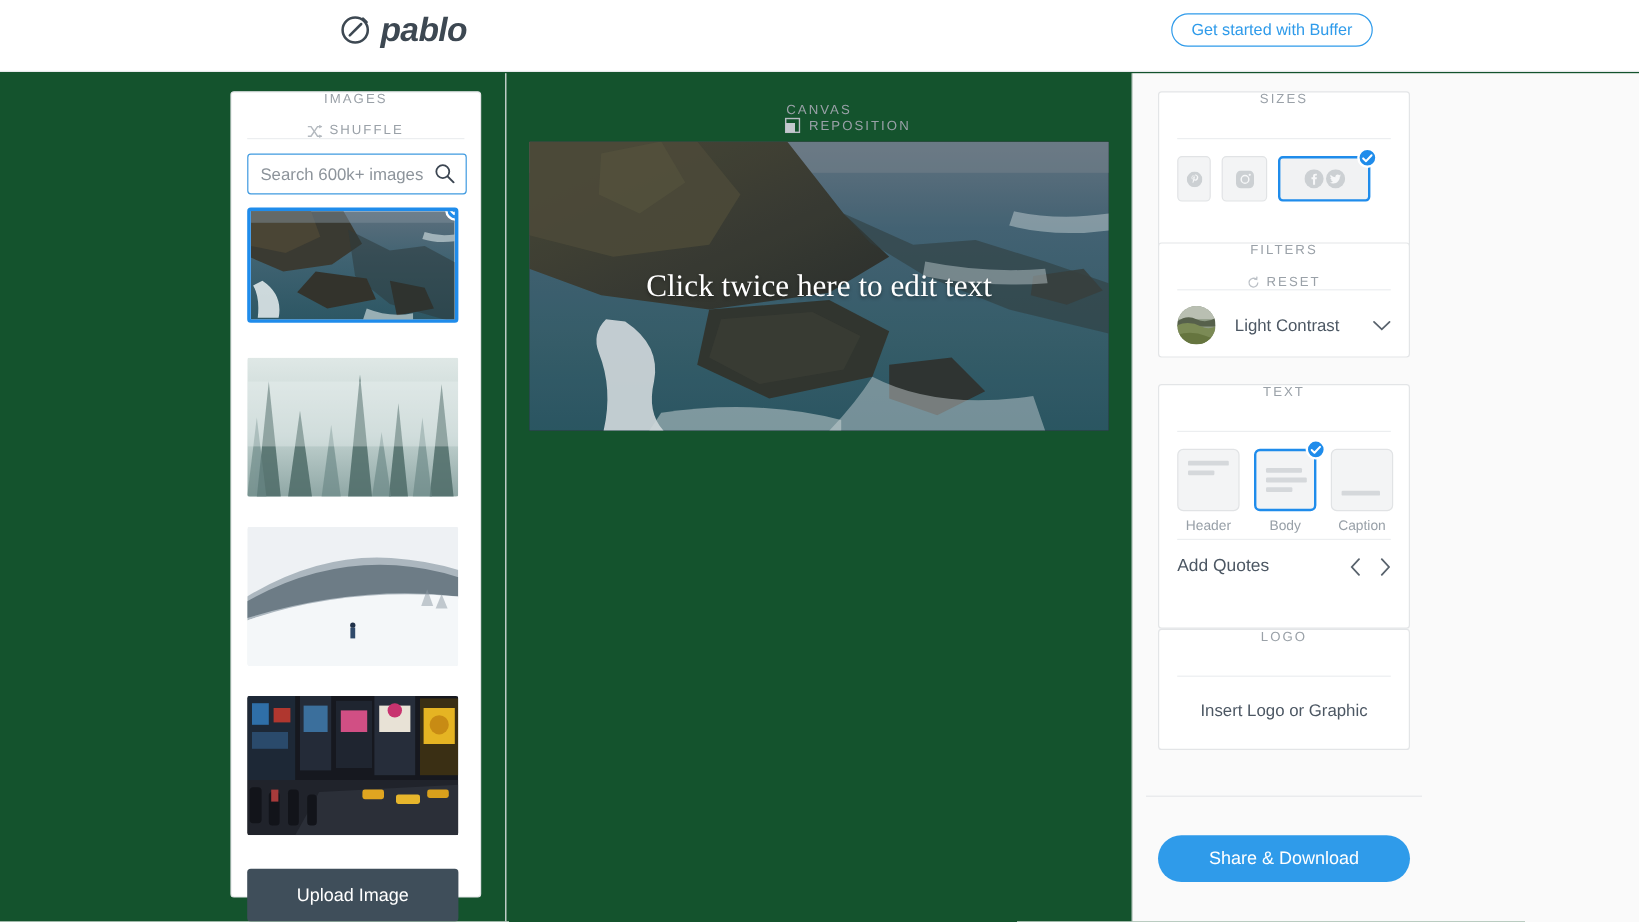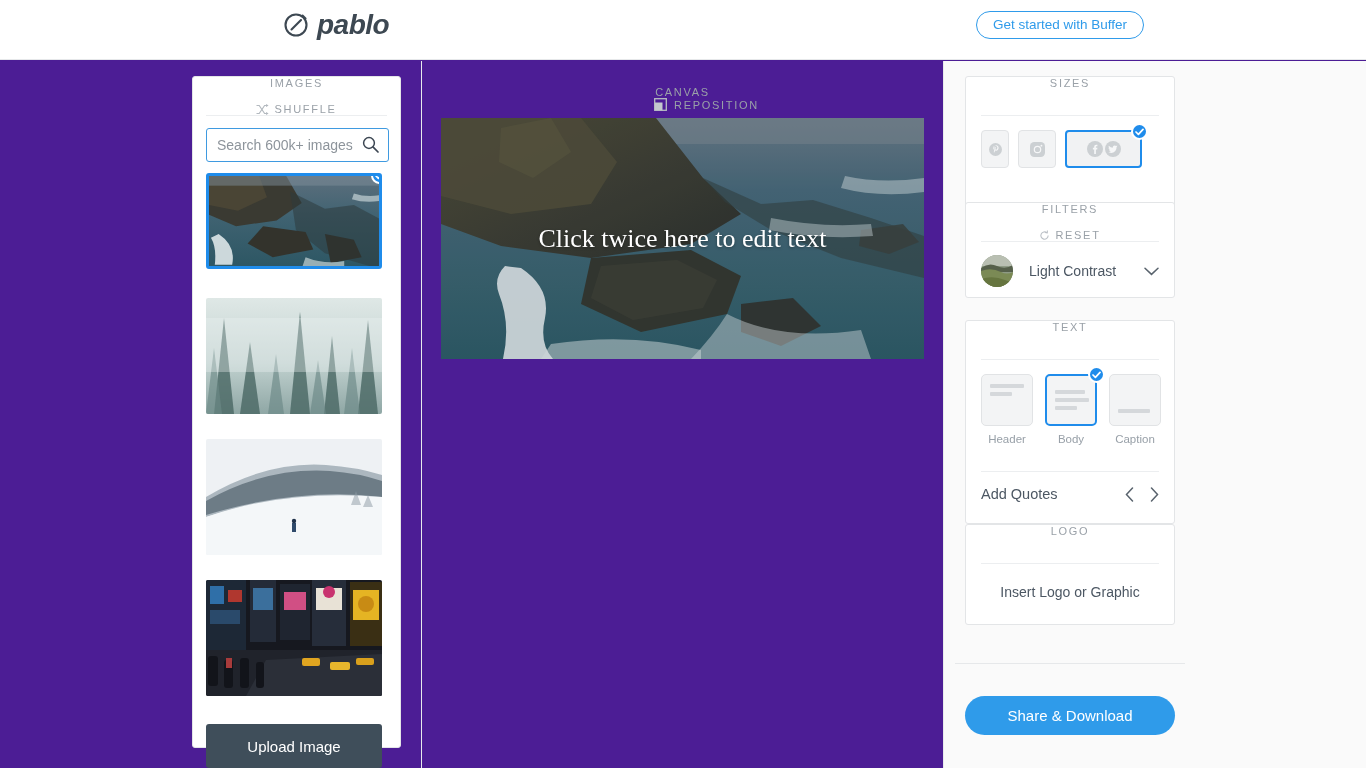--- a/index.html
+++ b/index.html
@@ -3,21 +3,21 @@
 <meta charset="utf-8">
 <style>
   * { box-sizing: border-box; }
   html, body {
     margin: 0; padding: 0;
     width: 1366px; height: 768px;
     background: #ffffff;
     font-family: "Liberation Sans", sans-serif;
     overflow: hidden;
   }
-  .app { position: relative; width: 1366px; height: 768px; background: #4c1d95; }
+  .app { position: relative; width: 1366px; height: 768px; background: #14532d; }
 
   
   .header {
     position: absolute; top: 0; left: 0; width: 1366px; height: 60px;
     background: #ffffff; border-bottom: 1px solid #e6e8ea;
   }
   .logo {
     position: absolute; left: 283px; top: 11px;
     display: flex; align-items: center; gap: 8px;
   }
@@ -153,21 +153,21 @@
   .text-box.hdr { justify-content: flex-start; }
   .text-box.bdy { justify-content: center; }
   .text-box.cap { justify-content: flex-end; padding-bottom: 12px; }
   .tl { height: 4px; background: #d5d8db; border-radius: 1px; }
   .text-opt .check-badge { right: -8px; top: -8px; }
   .text-cap {
     text-align: center; font-size: 11.5px; color: #98a0a8; margin-top: 7px;
   }
   .quotes-row {
     display: flex; align-items: center; justify-content: space-between;
-    border-top: 1px solid #eceef0; margin-top: 26px; padding-top: 14px;
+    border-top: 1px solid #eceef0; margin-top: 4px; padding-top: 14px;
   }
   .quotes-label { font-size: 14.5px; color: #4c5763; }
   .arrows { display: flex; gap: 16px; }
   .arrow { cursor: pointer; }
 
   .logo-card { top: 524px; height: 101px; }
   .logo-drop {
     display: flex; align-items: center; justify-content: center;
     height: 56px; font-size: 14px; color: #4c5763; cursor: pointer;
   }

